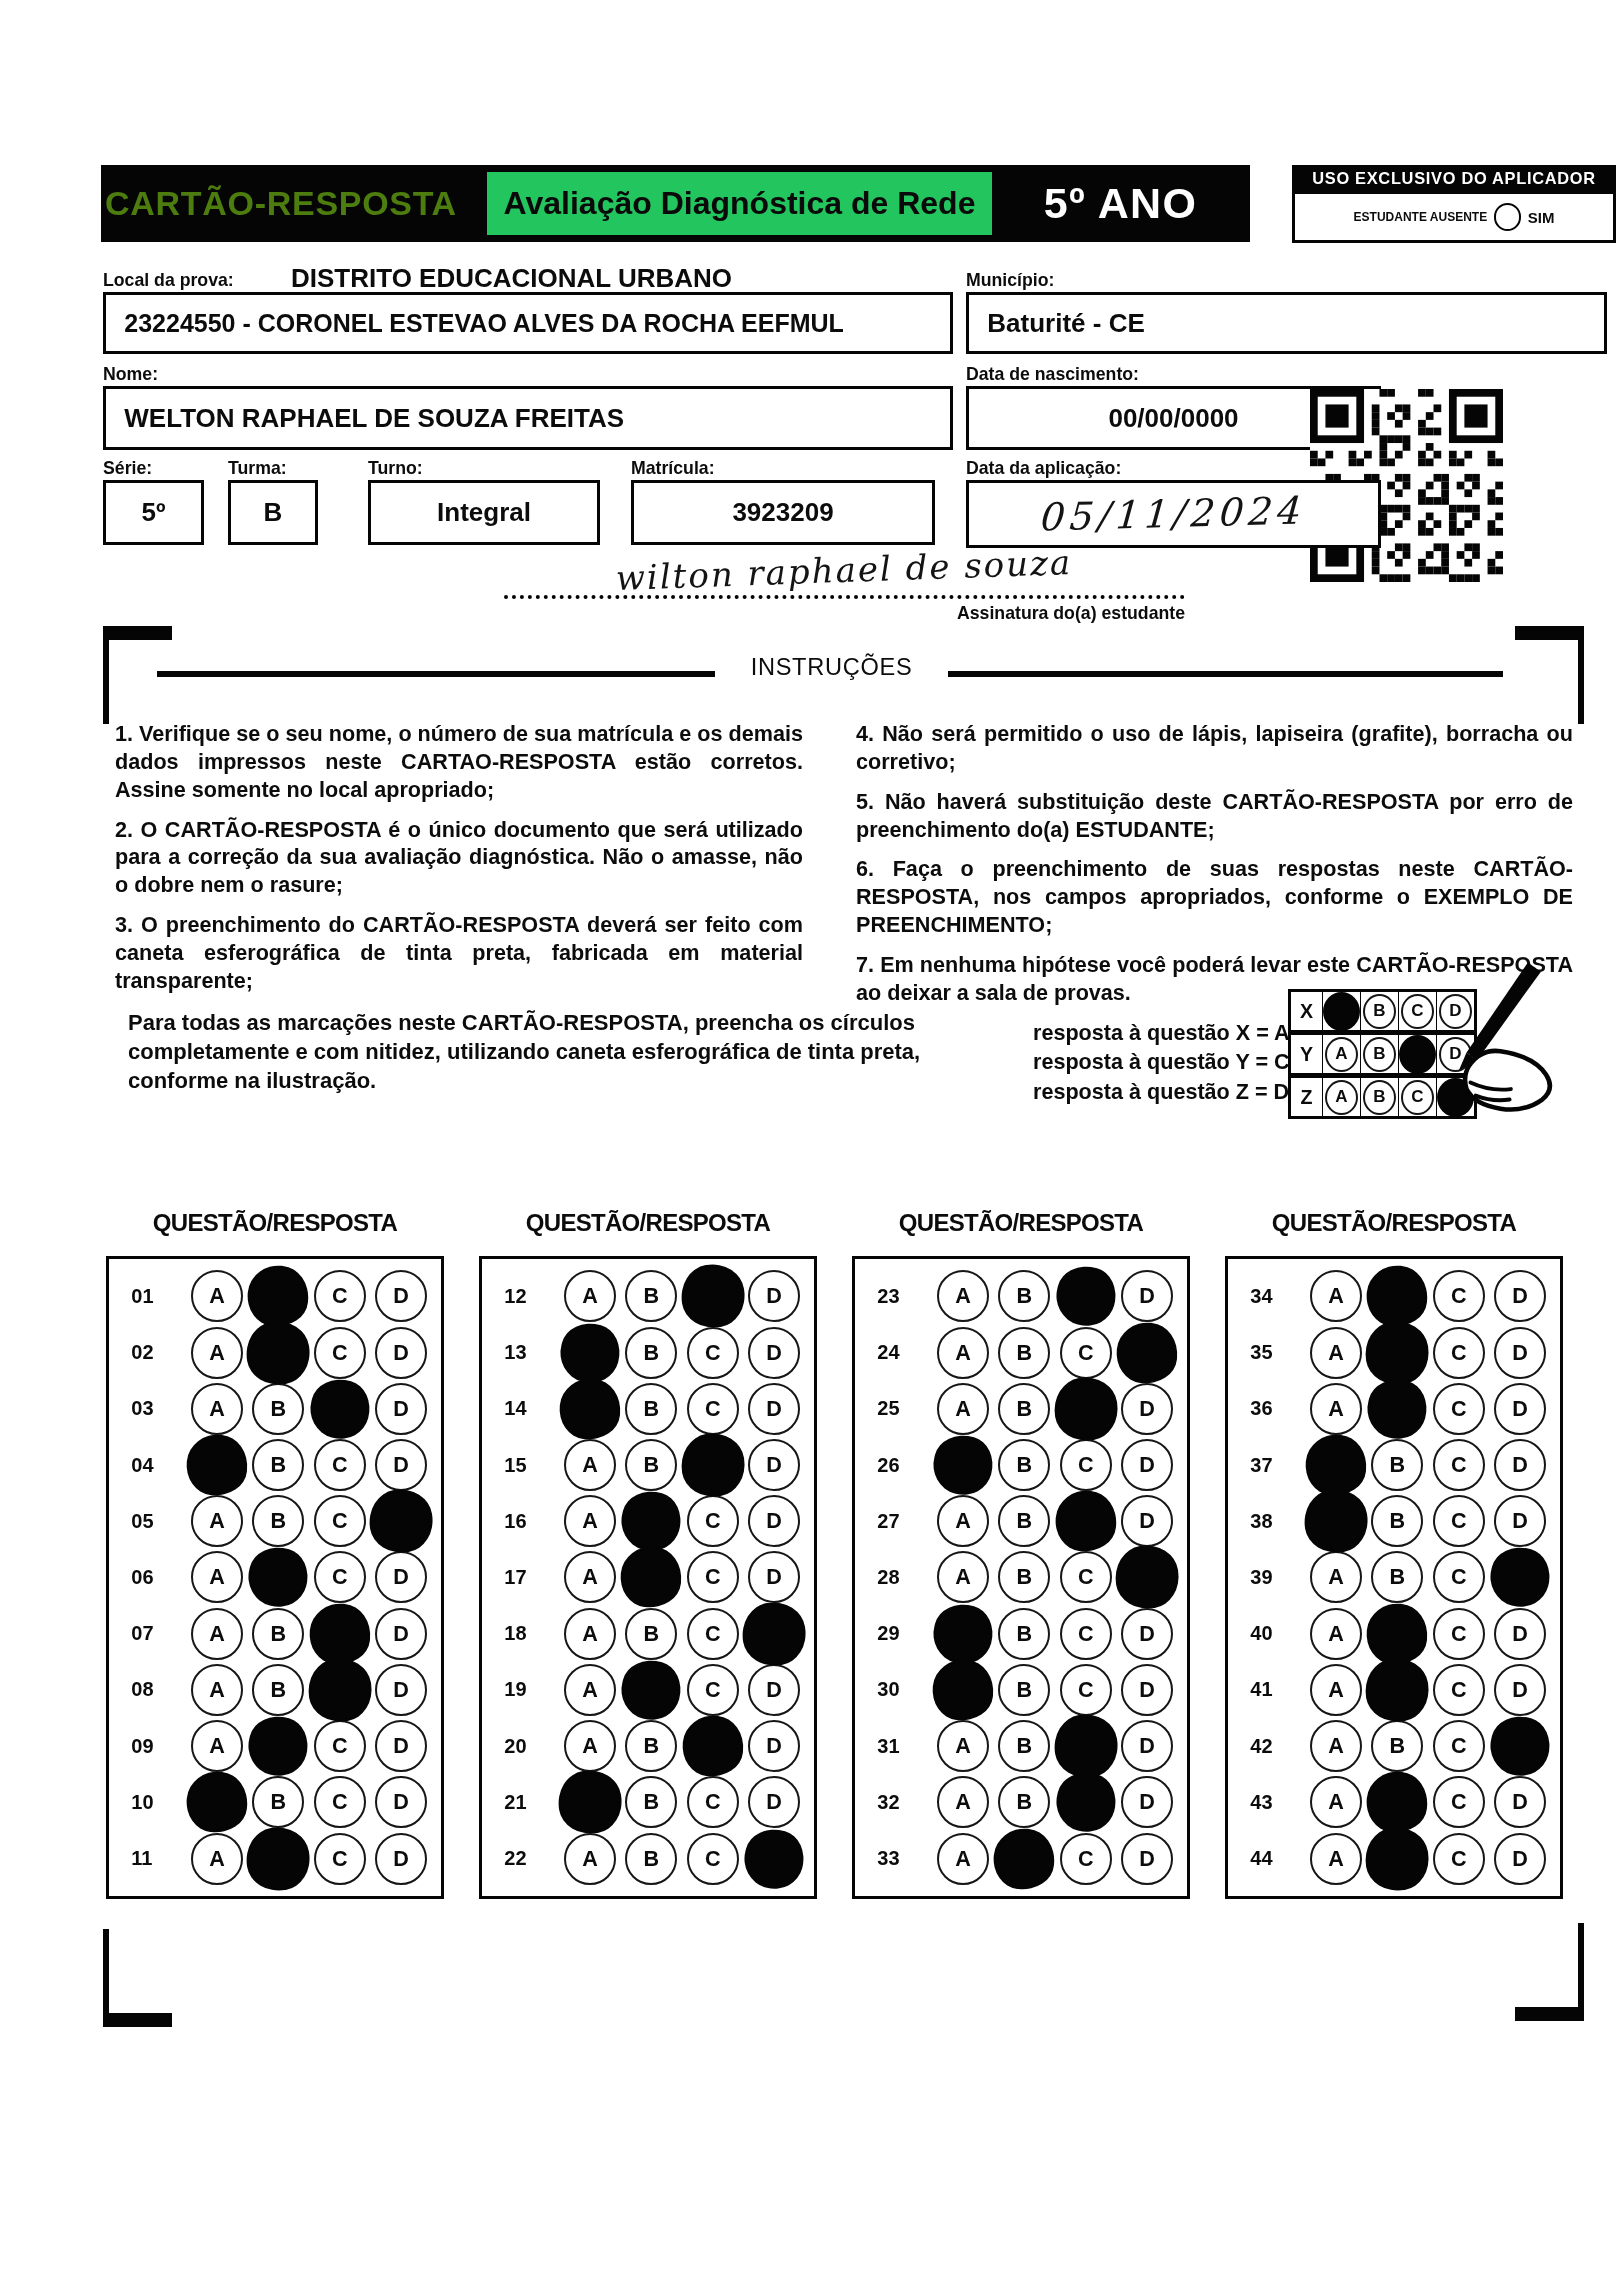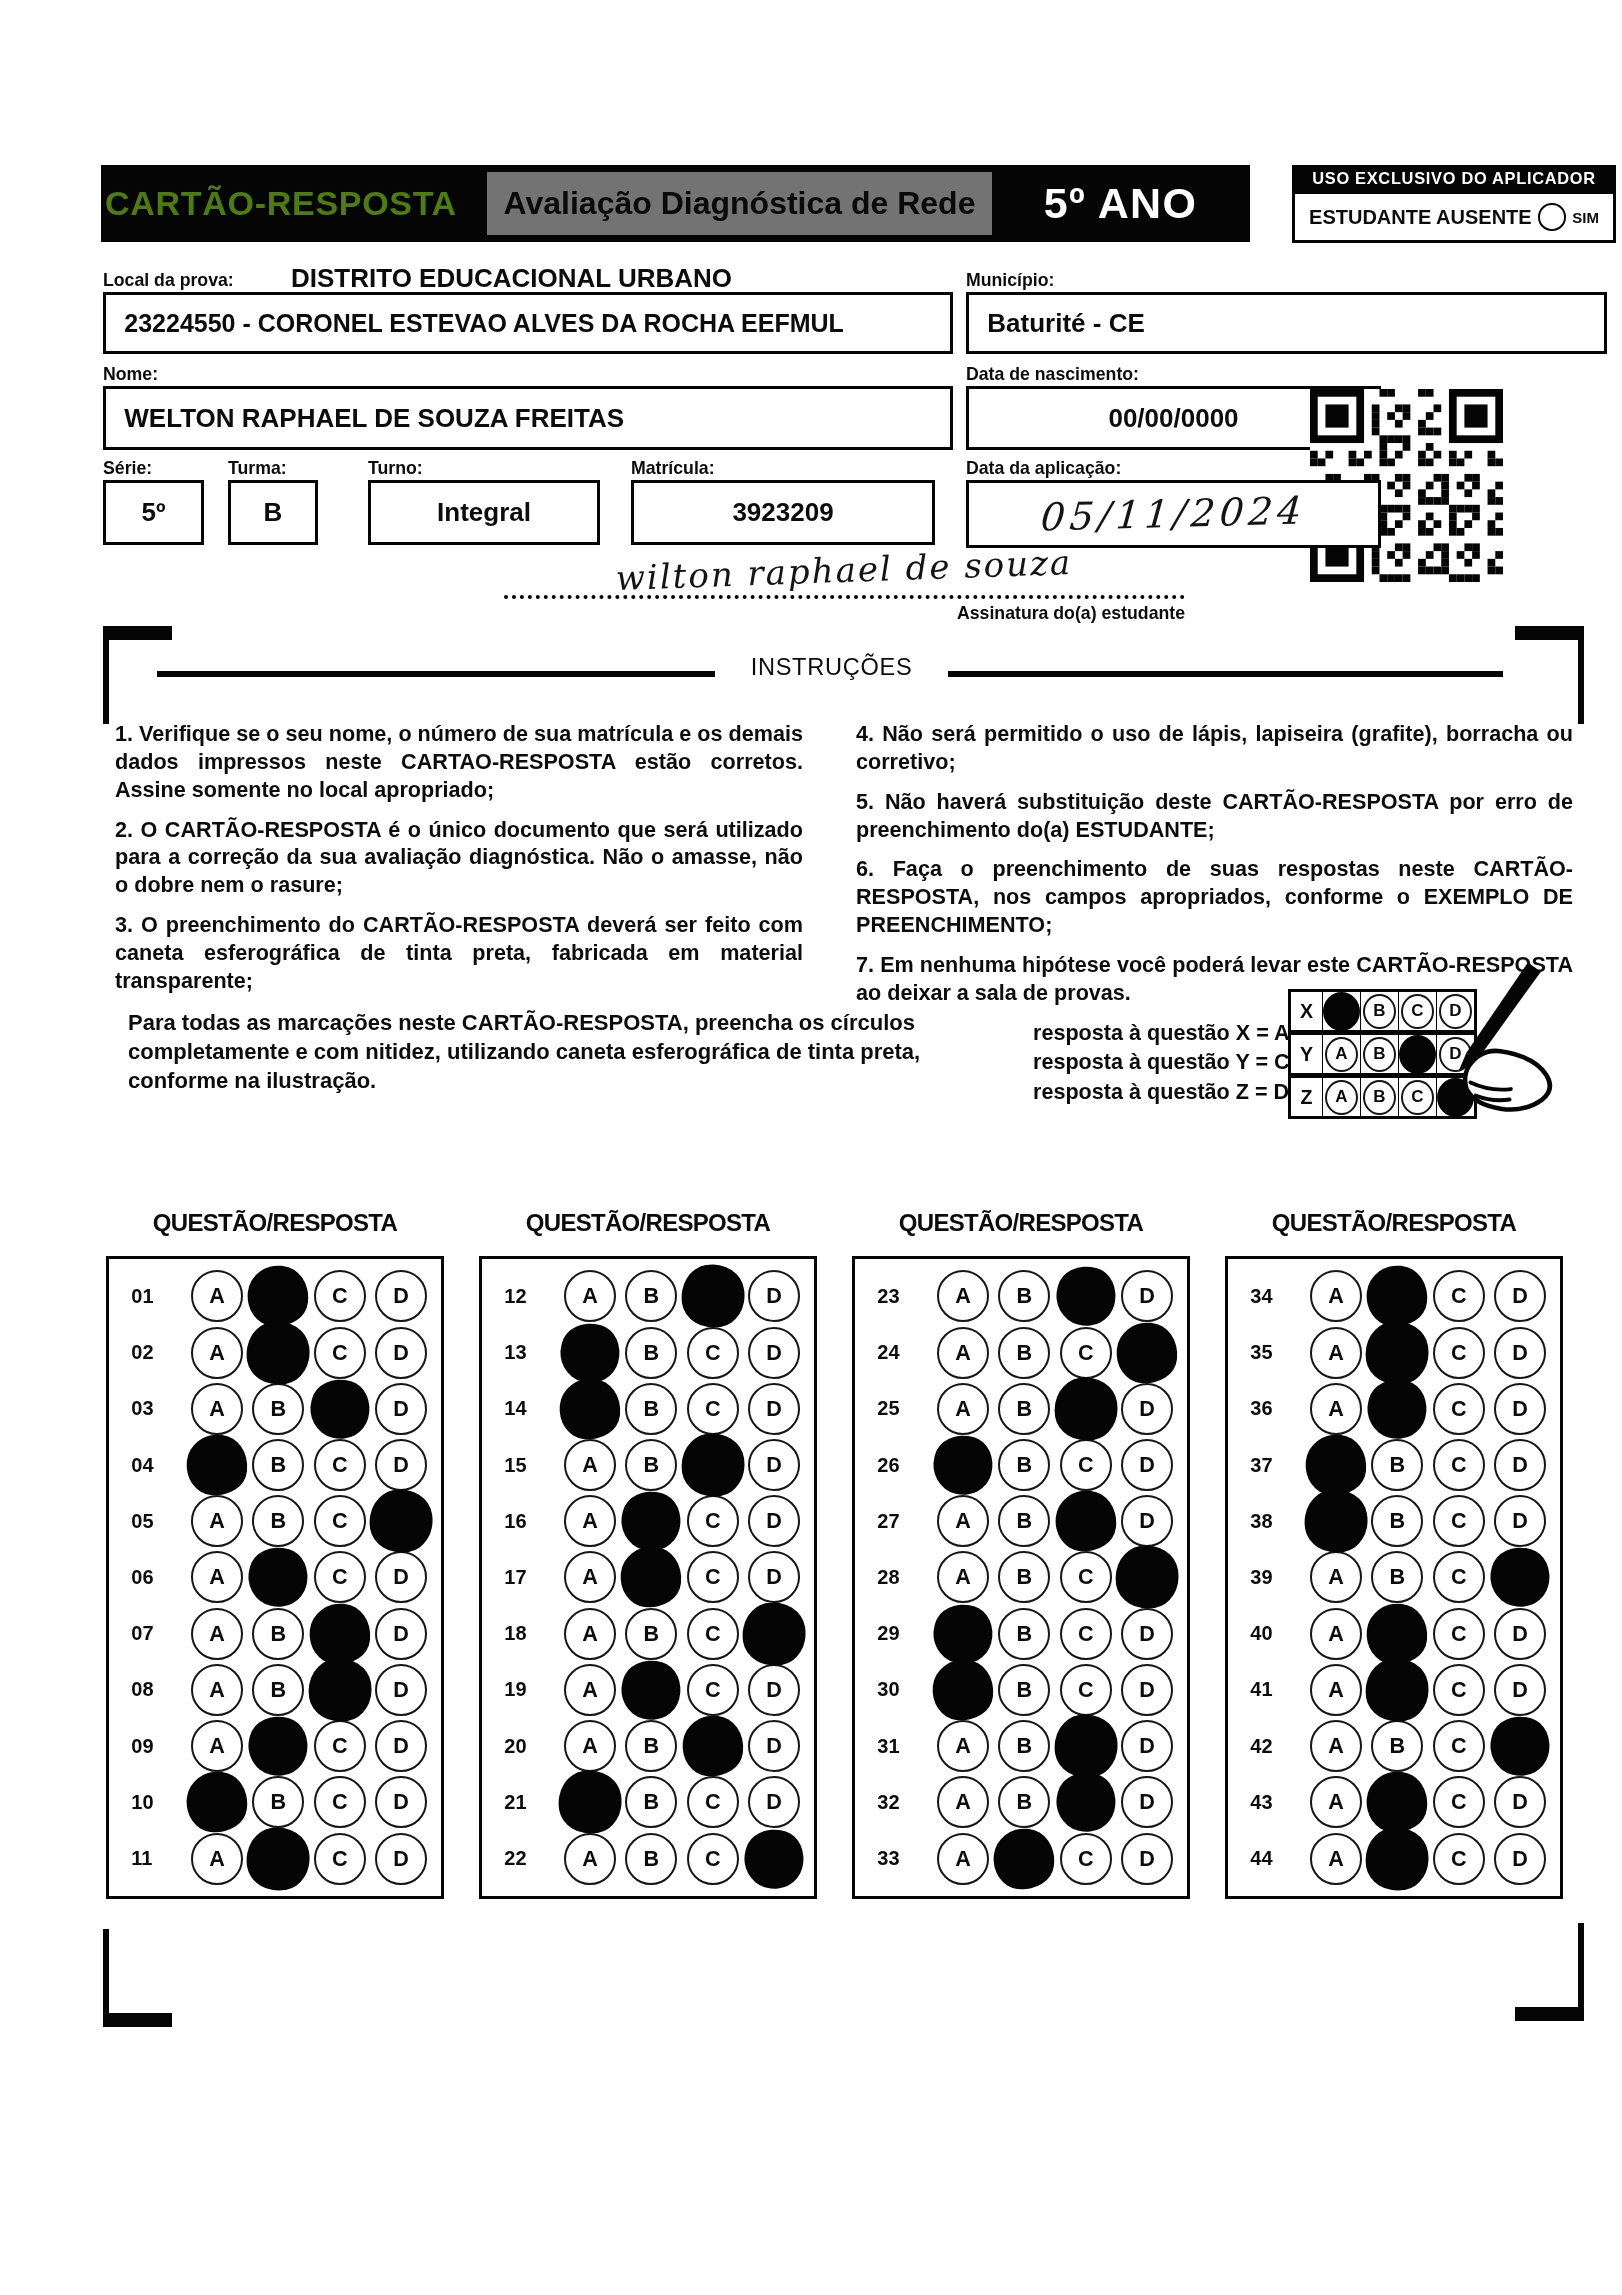--- a/index.html
+++ b/index.html
@@ -4,29 +4,29 @@
 <style>
   html,body{margin:0;padding:0;background:#9a9a9a;}
   .page{position:relative;width:1623px;height:2295px;background:#ffffff;
         font-family:"Liberation Sans",sans-serif;color:#0c0c0c;overflow:hidden;}
 
   
   .hdr-title{position:absolute;left:101px;top:165px;width:360px;height:77px;background:#050505;
              color:#4d7c0f;display:flex;align-items:center;justify-content:center;
              font-size:34px;font-weight:bold;letter-spacing:0.7px;}
   .hdr-strip{position:absolute;left:461px;top:165px;width:789px;height:77px;background:#050505;}
-  .hdr-sub{position:absolute;left:26px;top:7.2px;width:505px;height:63px;background:#737373;
+  .hdr-sub{position:absolute;left:26px;top:7.2px;width:505px;height:63px;background:#22c55e;
            display:flex;align-items:center;justify-content:center;font-size:32px;font-weight:bold;color:#0a0a0a;}
   .hdr-grade{position:absolute;left:531px;top:0;width:257px;height:77px;color:#fff;
              display:flex;align-items:center;justify-content:center;font-size:43px;font-weight:bold;letter-spacing:1.3px;}
   .hdr-right{position:absolute;left:1292px;top:165px;width:324px;height:79px;}
   .hdr-right .bar{background:#050505;color:#fff;height:26px;display:flex;align-items:center;justify-content:center;
                   font-size:16.4px;font-weight:bold;letter-spacing:0.7px;}
   .hdr-right .box{border:3.3px solid #050505;height:46px;display:flex;align-items:center;justify-content:center;gap:6.5px;background:#fff;}
-  .hdr-right .box .lbl{font-size:20px;font-weight:bold;text-align:center;}
+  .hdr-right .box .lbl{font-size:12px;font-weight:bold;text-align:center;}
   .hdr-right .box .sim{font-size:15px;font-weight:bold;}
   .circle{width:23.6px;height:23.6px;border:2.6px solid #050505;border-radius:50%;background:#fff;}
 
   
   .flabel{position:absolute;font-size:17.7px;font-weight:bold;}
   .fvalue-top{position:absolute;font-size:26px;font-weight:bold;}
   .fbox{position:absolute;border:3.3px solid #050505;background:#fff;display:flex;align-items:center;
         font-size:26px;font-weight:bold;}
   .fbox.pad{padding-left:18.3px;}
   .fbox.center{justify-content:center;}

